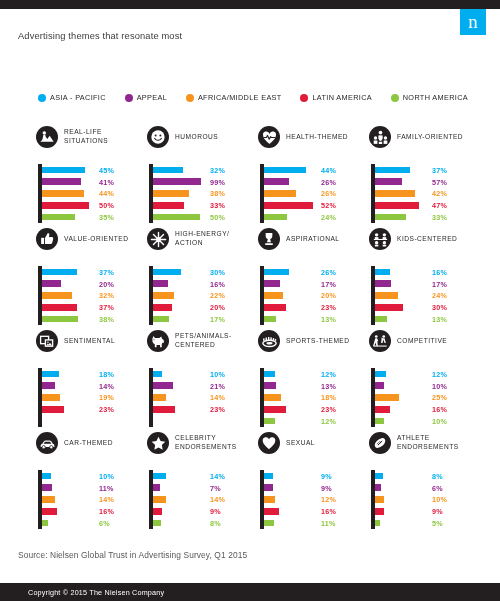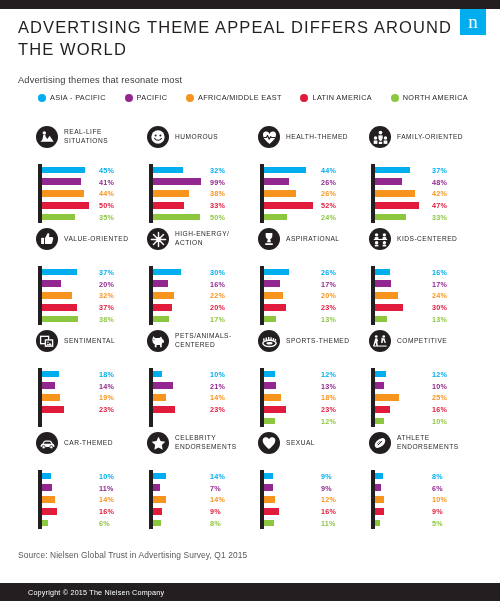--- a/index.html
+++ b/index.html
@@ -99,32 +99,31 @@
 </head>
 <body>
 
 <div class="page">
 
   <div class="topbar"></div>
 
   <div class="logo">n</div>
 
   <div class="header">
-    <h1 class="title">ADVERTISING THEME APPEAL DIFFERS AROUND THE WORLD</h1>
     <div class="subtitle">Advertising themes that resonate most</div>
   </div>
 
   <div class="legend" id="legend">
       <div class="legend-item">
         <span class="legend-dot" style="background: rgb(0, 174, 239);"></span>
         <span class="legend-label">ASIA - PACIFIC</span>
       </div>
       <div class="legend-item">
         <span class="legend-dot" style="background: rgb(146, 39, 143);"></span>
-        <span class="legend-label">PACIFIC</span>
+        <span class="legend-label">APPEAL</span>
       </div>
       <div class="legend-item">
         <span class="legend-dot" style="background: rgb(247, 148, 30);"></span>
         <span class="legend-label">AFRICA/MIDDLE EAST</span>
       </div>
       <div class="legend-item">
         <span class="legend-dot" style="background: rgb(224, 27, 60);"></span>
         <span class="legend-label">LATIN AMERICA</span>
       </div>
       <div class="legend-item">
@@ -263,21 +262,21 @@
         </div>
         <div class="chart">
           <div class="axis"></div>
           <div class="rows">
             <div class="row">
               <span class="bar" style="width: 34.9818px; background: rgb(0, 174, 239);"></span>
               <span class="val" style="color: rgb(0, 174, 239);">37%</span>
             </div>
             <div class="row">
               <span class="bar" style="width: 27.4182px; background: rgb(146, 39, 143);"></span>
-              <span class="val" style="color: rgb(146, 39, 143);">48%</span>
+              <span class="val" style="color: rgb(146, 39, 143);">57%</span>
             </div>
             <div class="row">
               <span class="bar" style="width: 39.7091px; background: rgb(247, 148, 30);"></span>
               <span class="val" style="color: rgb(247, 148, 30);">42%</span>
             </div>
             <div class="row">
               <span class="bar" style="width: 44.4364px; background: rgb(224, 27, 60);"></span>
               <span class="val" style="color: rgb(224, 27, 60);">47%</span>
             </div>
             <div class="row">

